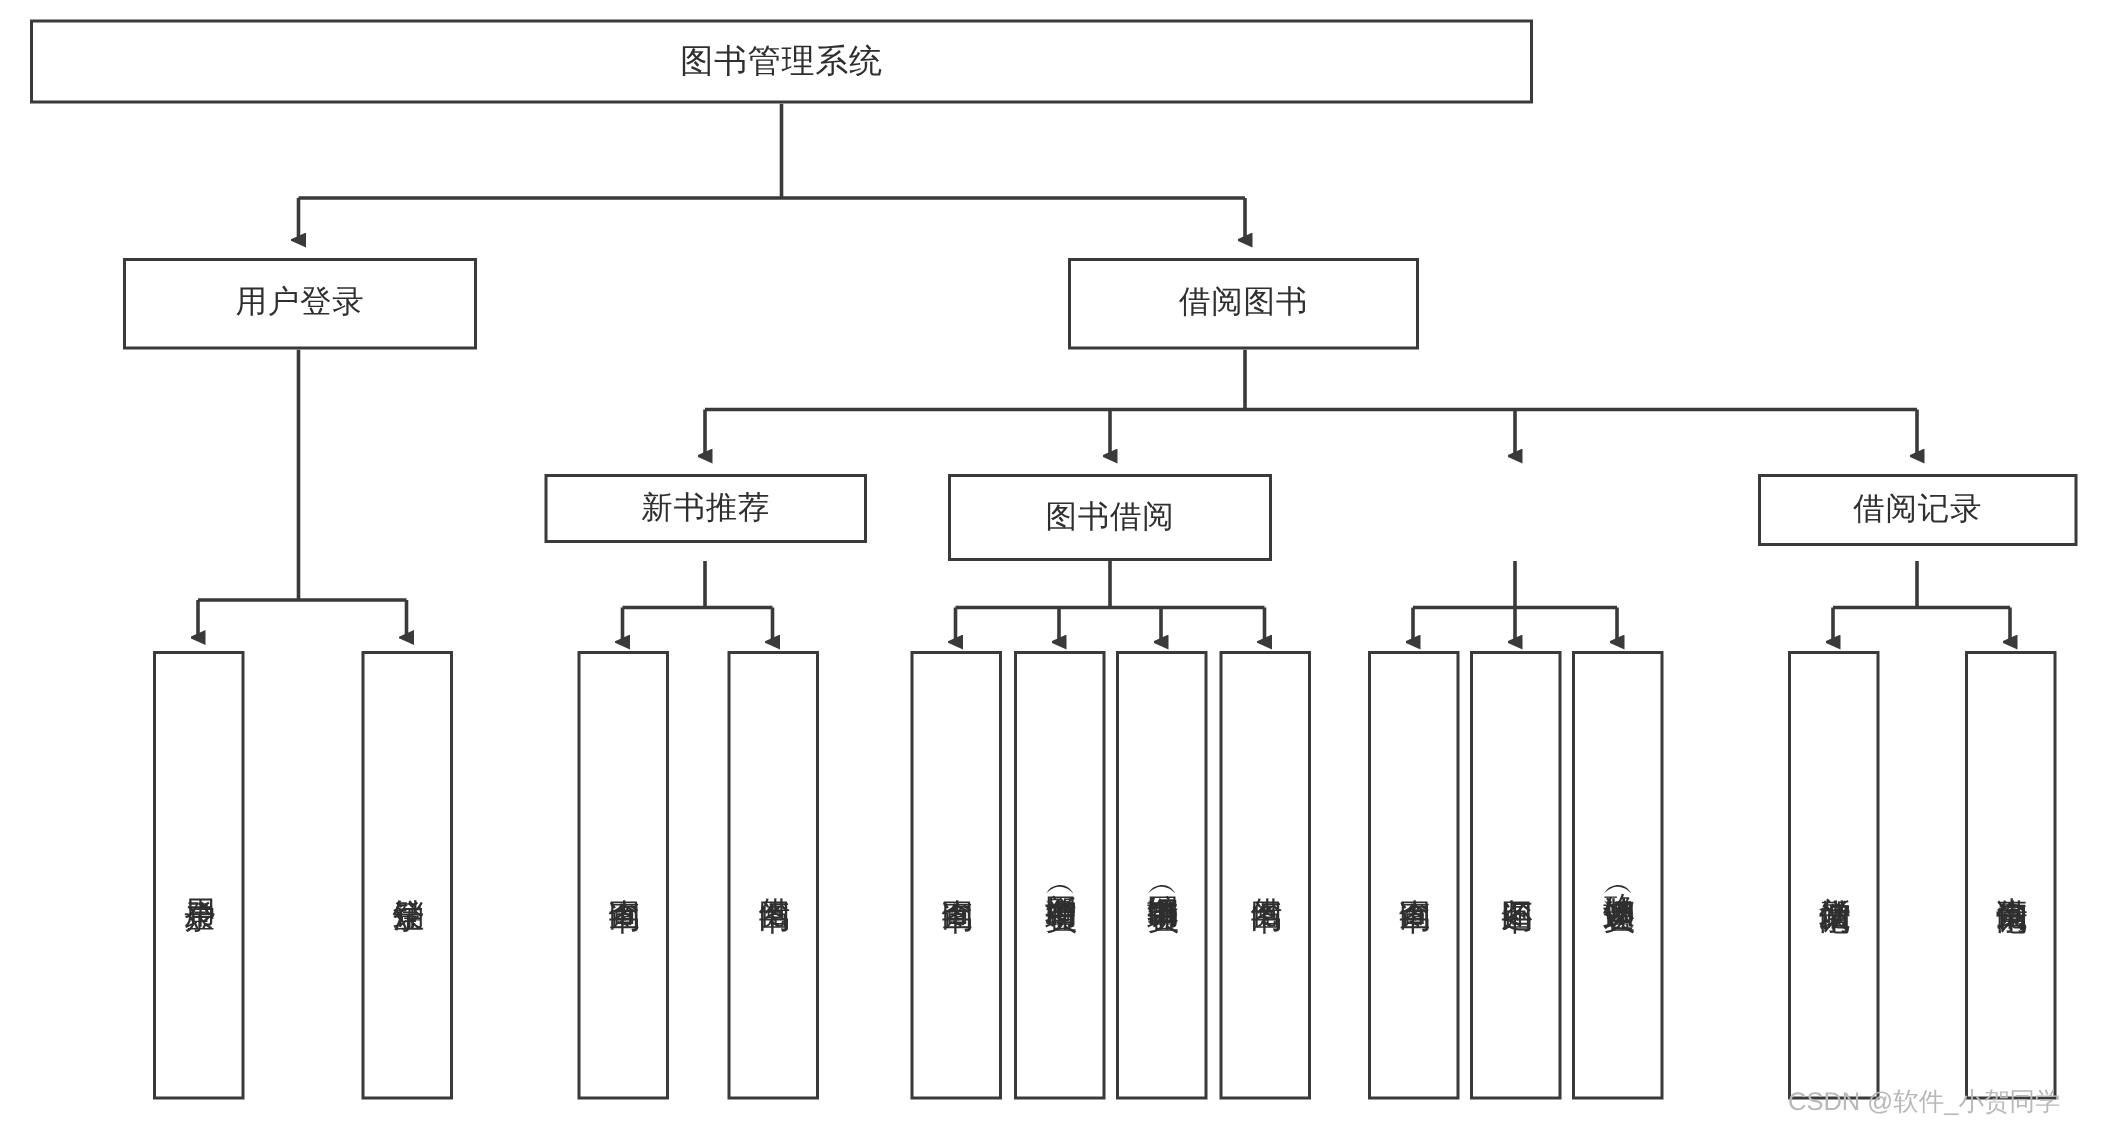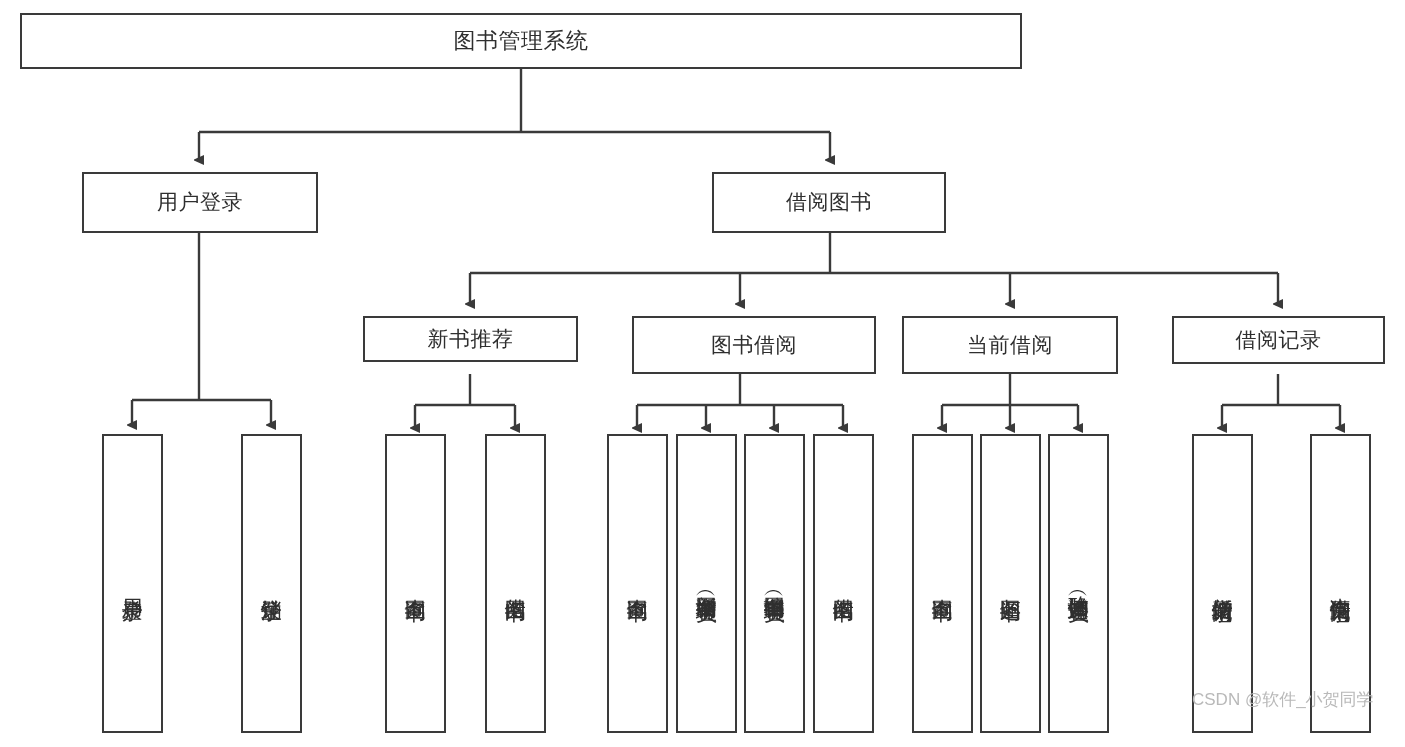--- a/index.html
+++ b/index.html
@@ -50,21 +50,21 @@
     text-orientation:upright;
     white-space:normal;
     line-height:1.22;
     font-size:21px;
     letter-spacing:1px;
     max-height:100%;
   }
   .watermark{
     position:absolute;
     left:1192px;
-    top:688px;
+    top:723px;
     font-size:17px;
     color:#b9b9b9;
     white-space:nowrap;
     z-index:5;
     font-family:"Liberation Sans","DejaVu Sans",sans-serif;
   }
 </style>
 </head>
 <body>
 
@@ -130,25 +130,22 @@
   <div class="node" style="left:82px;top:172px;width:236px;height:61px;">
     <span class="label">用户登录</span>
   </div>
   <div class="node" style="left:712px;top:172px;width:234px;height:61px;">
     <span class="label">借阅图书</span>
   </div>
 
   <div class="node" style="left:363px;top:316px;width:215px;height:46px;">
     <span class="label">新书推荐</span>
   </div>
-  <div class="node" style="left:632px;top:316px;width:244px;height:58px;">
+  <div class="node" style="left:632px;top:316px;width:216px;height:58px;">
     <span class="label">图书借阅</span>
-  </div>
-  <div class="node" style="left:902px;top:316px;width:216px;height:58px;">
-    <span class="label">当前借阅</span>
   </div>
   <div class="node" style="left:1172px;top:316px;width:213px;height:48px;">
     <span class="label">借阅记录</span>
   </div>
 
   <div class="node vert" style="left:102px;top:434px;width:61px;height:299px;">
     <span class="label">用户登录</span>
   </div>
   <div class="node vert" style="left:241px;top:434px;width:61px;height:299px;">
     <span class="label">注销登录</span>

